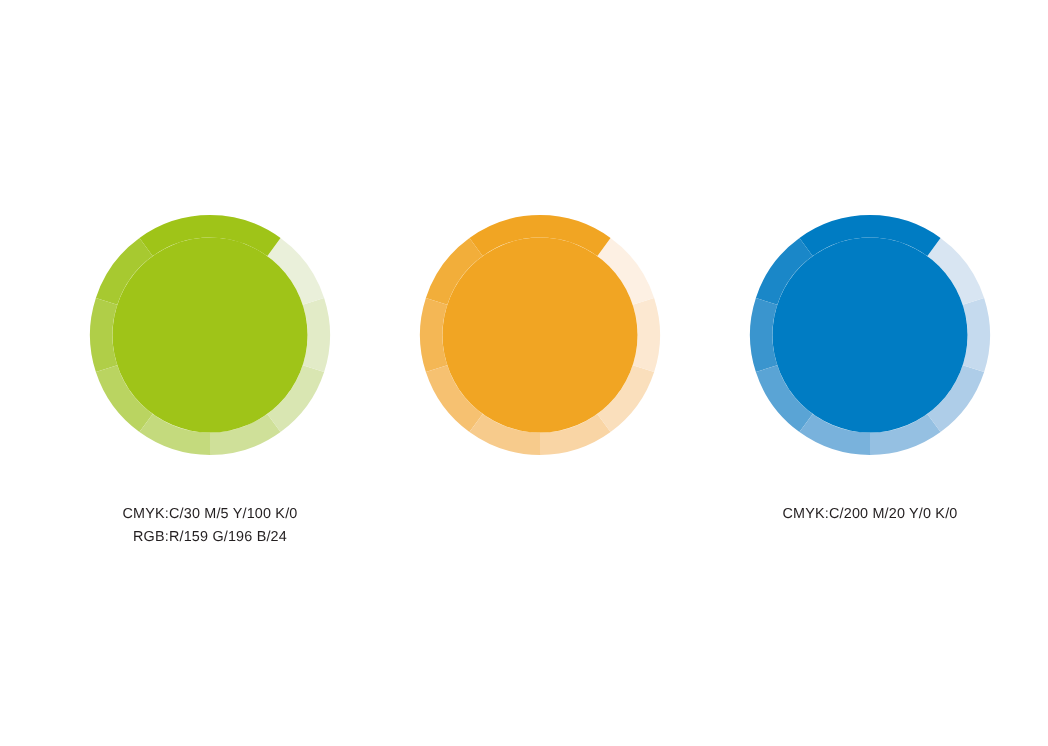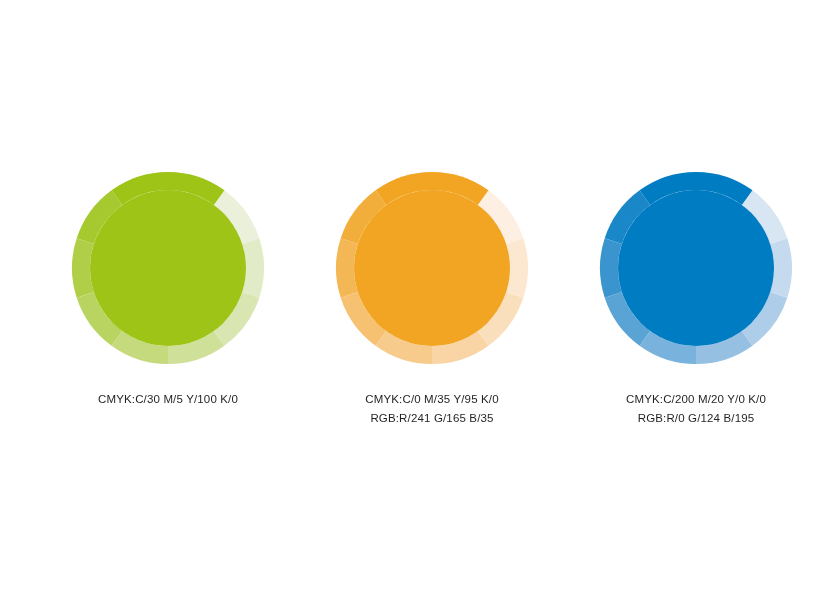--- a/index.html
+++ b/index.html
@@ -27,21 +27,21 @@
     top: 168px;
   }
   .swatch-wheel {
     position: relative;
     width: 200px;
     height: 200px;
     margin: 0 auto;
     display: block;
   }
   .swatch-labels {
-    margin-top: 22px;
+    margin-top: 34px;
     text-align: center;
     line-height: 19px;
   }
   .swatch-label {
     display: block;
     font-size: 11.5px;
     color: #231f20;
     letter-spacing: 0.15px;
     white-space: nowrap;
   }
@@ -63,55 +63,51 @@
         <path d="M 99.99999999999999 196 A 96 96 0 0 0 156.42738422007739 177.66563145999498 L 145.8472496788129 163.10332556124592 A 78 78 0 0 1 99.99999999999999 178 Z" fill="#cfe099"></path>
         <path d="M 156.42738422007739 177.66563145999498 A 96 96 0 0 0 191.30142556433475 129.66563145999498 L 174.18240827102198 124.10332556124592 A 78 78 0 0 1 145.8472496788129 163.10332556124592 Z" fill="#d9e6b2"></path>
         <path d="M 191.30142556433475 129.66563145999498 A 96 96 0 0 0 191.30142556433475 70.33436854000507 L 174.18240827102198 75.89667443875412 A 78 78 0 0 1 174.18240827102198 124.10332556124592 Z" fill="#e2ebc7"></path>
         <path d="M 191.30142556433475 70.33436854000507 A 96 96 0 0 0 156.4273842200775 22.3343685400051 L 145.84724967881297 36.896674438754154 A 78 78 0 0 1 174.18240827102198 75.89667443875412 Z" fill="#eaf0da"></path>
         <path d="M 156.4273842200775 22.3343685400051 A 96 96 0 0 0 100.00000000000003 4 L 100.00000000000003 22 A 78 78 0 0 1 145.84724967881297 36.896674438754154 Z" fill="#f1f4e8"></path>
         <circle cx="100" cy="100" r="78" fill="#9fc418"></circle>
         <path d="M 100 4 A 96 96 0 0 1 156.4273842200774 22.334368540005045 L 145.84724967881291 36.8966744387541 A 78 78 0 0 0 100 22 Z" fill="#9fc418"></path>
       </svg>
       <div class="swatch-labels">
         <span class="swatch-label swatch-label-cmyk">CMYK:C/30  M/5  Y/100  K/0</span>
+        <span class="swatch-label swatch-label-rgb">RGB:R/159  G/196  B/24</span>
       </div>
     </div>
     <div class="swatch" style="left: 302px;">
       <svg class="swatch-wheel" viewBox="0 0 200 200" width="200" height="200" style="width: 200px; height: 200px;">
         <path d="M 100 4 A 96 96 0 0 0 43.572615779922586 22.334368540005045 L 54.152750321187106 36.8966744387541 A 78 78 0 0 1 100 22 Z" fill="#f1a523"></path>
         <path d="M 43.572615779922586 22.334368540005045 A 96 96 0 0 0 8.698574435665265 70.33436854000504 L 25.81759172897803 75.89667443875409 A 78 78 0 0 1 54.152750321187106 36.8966744387541 Z" fill="#f2ae3a"></path>
         <path d="M 8.698574435665265 70.33436854000504 A 96 96 0 0 0 8.698574435665265 129.66563145999498 L 25.81759172897803 124.10332556124592 A 78 78 0 0 1 25.81759172897803 75.89667443875409 Z" fill="#f4b755"></path>
         <path d="M 8.698574435665265 129.66563145999498 A 96 96 0 0 0 43.57261577992257 177.66563145999493 L 54.152750321187085 163.1033255612459 A 78 78 0 0 1 25.81759172897803 124.10332556124592 Z" fill="#f6c171"></path>
         <path d="M 43.57261577992257 177.66563145999493 A 96 96 0 0 0 99.99999999999999 196 L 99.99999999999999 178 A 78 78 0 0 1 54.152750321187085 163.1033255612459 Z" fill="#f7cb8c"></path>
         <path d="M 99.99999999999999 196 A 96 96 0 0 0 156.42738422007739 177.66563145999498 L 145.8472496788129 163.10332556124592 A 78 78 0 0 1 99.99999999999999 178 Z" fill="#f9d5a5"></path>
         <path d="M 156.42738422007739 177.66563145999498 A 96 96 0 0 0 191.30142556433475 129.66563145999498 L 174.18240827102198 124.10332556124592 A 78 78 0 0 1 145.8472496788129 163.10332556124592 Z" fill="#fadfbc"></path>
         <path d="M 191.30142556433475 129.66563145999498 A 96 96 0 0 0 191.30142556433475 70.33436854000507 L 174.18240827102198 75.89667443875412 A 78 78 0 0 1 174.18240827102198 124.10332556124592 Z" fill="#fce8d1"></path>
         <path d="M 191.30142556433475 70.33436854000507 A 96 96 0 0 0 156.4273842200775 22.3343685400051 L 145.84724967881297 36.896674438754154 A 78 78 0 0 1 174.18240827102198 75.89667443875412 Z" fill="#fdf0e3"></path>
         <path d="M 156.4273842200775 22.3343685400051 A 96 96 0 0 0 100.00000000000003 4 L 100.00000000000003 22 A 78 78 0 0 1 145.84724967881297 36.896674438754154 Z" fill="#fef7f1"></path>
         <circle cx="100" cy="100" r="78" fill="#f1a523"></circle>
         <path d="M 100 4 A 96 96 0 0 1 156.4273842200774 22.334368540005045 L 145.84724967881291 36.8966744387541 A 78 78 0 0 0 100 22 Z" fill="#f1a523"></path>
       </svg>
-      <div class="swatch-labels">
-        <span class="swatch-label swatch-label-cmyk">CMYK:C/0  M/35  Y/95  K/0</span>
-        <span class="swatch-label swatch-label-rgb">RGB:R/241  G/165  B/35</span>
-      </div>
     </div>
     <div class="swatch" style="left: 566px;">
       <svg class="swatch-wheel" viewBox="0 0 200 200" width="200" height="200" style="width: 200px; height: 200px;">
         <path d="M 100 4 A 96 96 0 0 0 43.572615779922586 22.334368540005045 L 54.152750321187106 36.8966744387541 A 78 78 0 0 1 100 22 Z" fill="#007cc3"></path>
         <path d="M 43.572615779922586 22.334368540005045 A 96 96 0 0 0 8.698574435665265 70.33436854000504 L 25.81759172897803 75.89667443875409 A 78 78 0 0 1 54.152750321187106 36.8966744387541 Z" fill="#1a87c8"></path>
         <path d="M 8.698574435665265 70.33436854000504 A 96 96 0 0 0 8.698574435665265 129.66563145999498 L 25.81759172897803 124.10332556124592 A 78 78 0 0 1 25.81759172897803 75.89667443875409 Z" fill="#3a95ce"></path>
         <path d="M 8.698574435665265 129.66563145999498 A 96 96 0 0 0 43.57261577992257 177.66563145999493 L 54.152750321187085 163.1033255612459 A 78 78 0 0 1 25.81759172897803 124.10332556124592 Z" fill="#5aa4d5"></path>
         <path d="M 43.57261577992257 177.66563145999493 A 96 96 0 0 0 99.99999999999999 196 L 99.99999999999999 178 A 78 78 0 0 1 54.152750321187085 163.1033255612459 Z" fill="#79b2dc"></path>
         <path d="M 99.99999999999999 196 A 96 96 0 0 0 156.42738422007739 177.66563145999498 L 145.8472496788129 163.10332556124592 A 78 78 0 0 1 99.99999999999999 178 Z" fill="#95c0e2"></path>
         <path d="M 156.42738422007739 177.66563145999498 A 96 96 0 0 0 191.30142556433475 129.66563145999498 L 174.18240827102198 124.10332556124592 A 78 78 0 0 1 145.8472496788129 163.10332556124592 Z" fill="#aecde8"></path>
         <path d="M 191.30142556433475 129.66563145999498 A 96 96 0 0 0 191.30142556433475 70.33436854000507 L 174.18240827102198 75.89667443875412 A 78 78 0 0 1 174.18240827102198 124.10332556124592 Z" fill="#c5daee"></path>
         <path d="M 191.30142556433475 70.33436854000507 A 96 96 0 0 0 156.4273842200775 22.3343685400051 L 145.84724967881297 36.896674438754154 A 78 78 0 0 1 174.18240827102198 75.89667443875412 Z" fill="#d8e5f2"></path>
         <path d="M 156.4273842200775 22.3343685400051 A 96 96 0 0 0 100.00000000000003 4 L 100.00000000000003 22 A 78 78 0 0 1 145.84724967881297 36.896674438754154 Z" fill="#e6edf6"></path>
         <circle cx="100" cy="100" r="78" fill="#007cc3"></circle>
         <path d="M 100 4 A 96 96 0 0 1 156.4273842200774 22.334368540005045 L 145.84724967881291 36.8966744387541 A 78 78 0 0 0 100 22 Z" fill="#007cc3"></path>
       </svg>
       <div class="swatch-labels">
         <span class="swatch-label swatch-label-cmyk">CMYK:C/200  M/20  Y/0  K/0</span>
-        <span class="swatch-label swatch-label-rgb">RGB:R/0  G/124  B/195</span>
       </div>
     </div>
   </div>
 
 </body></html>

